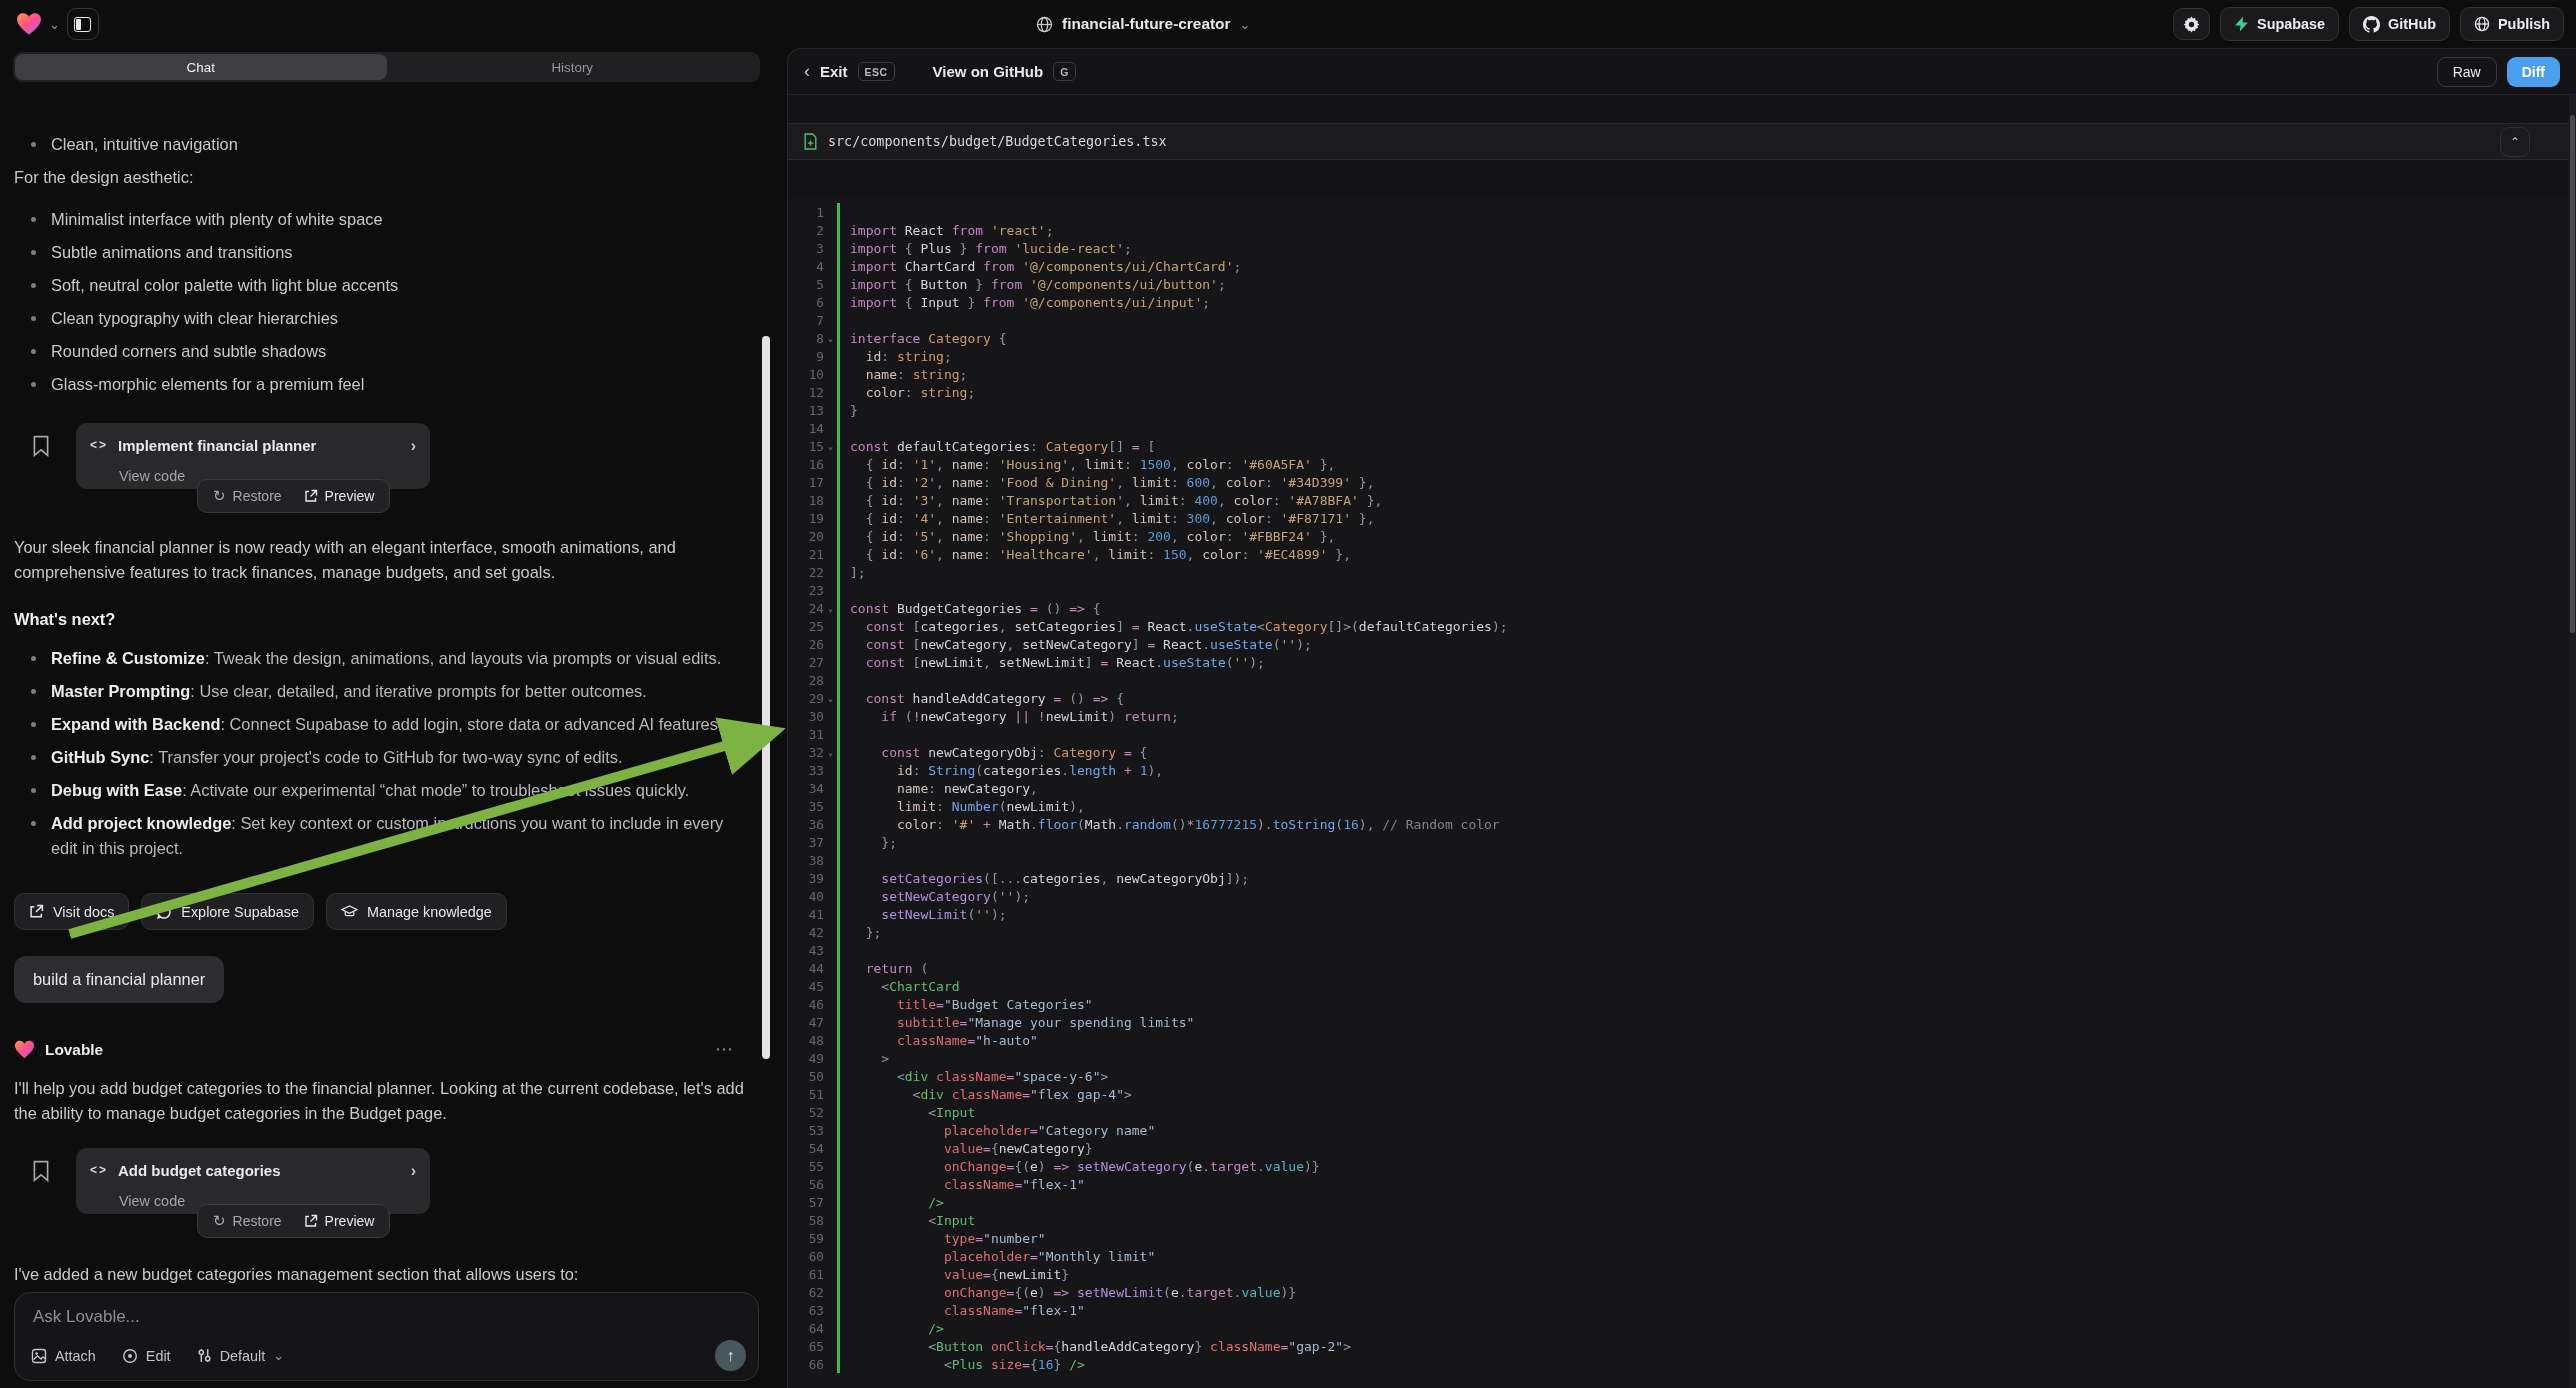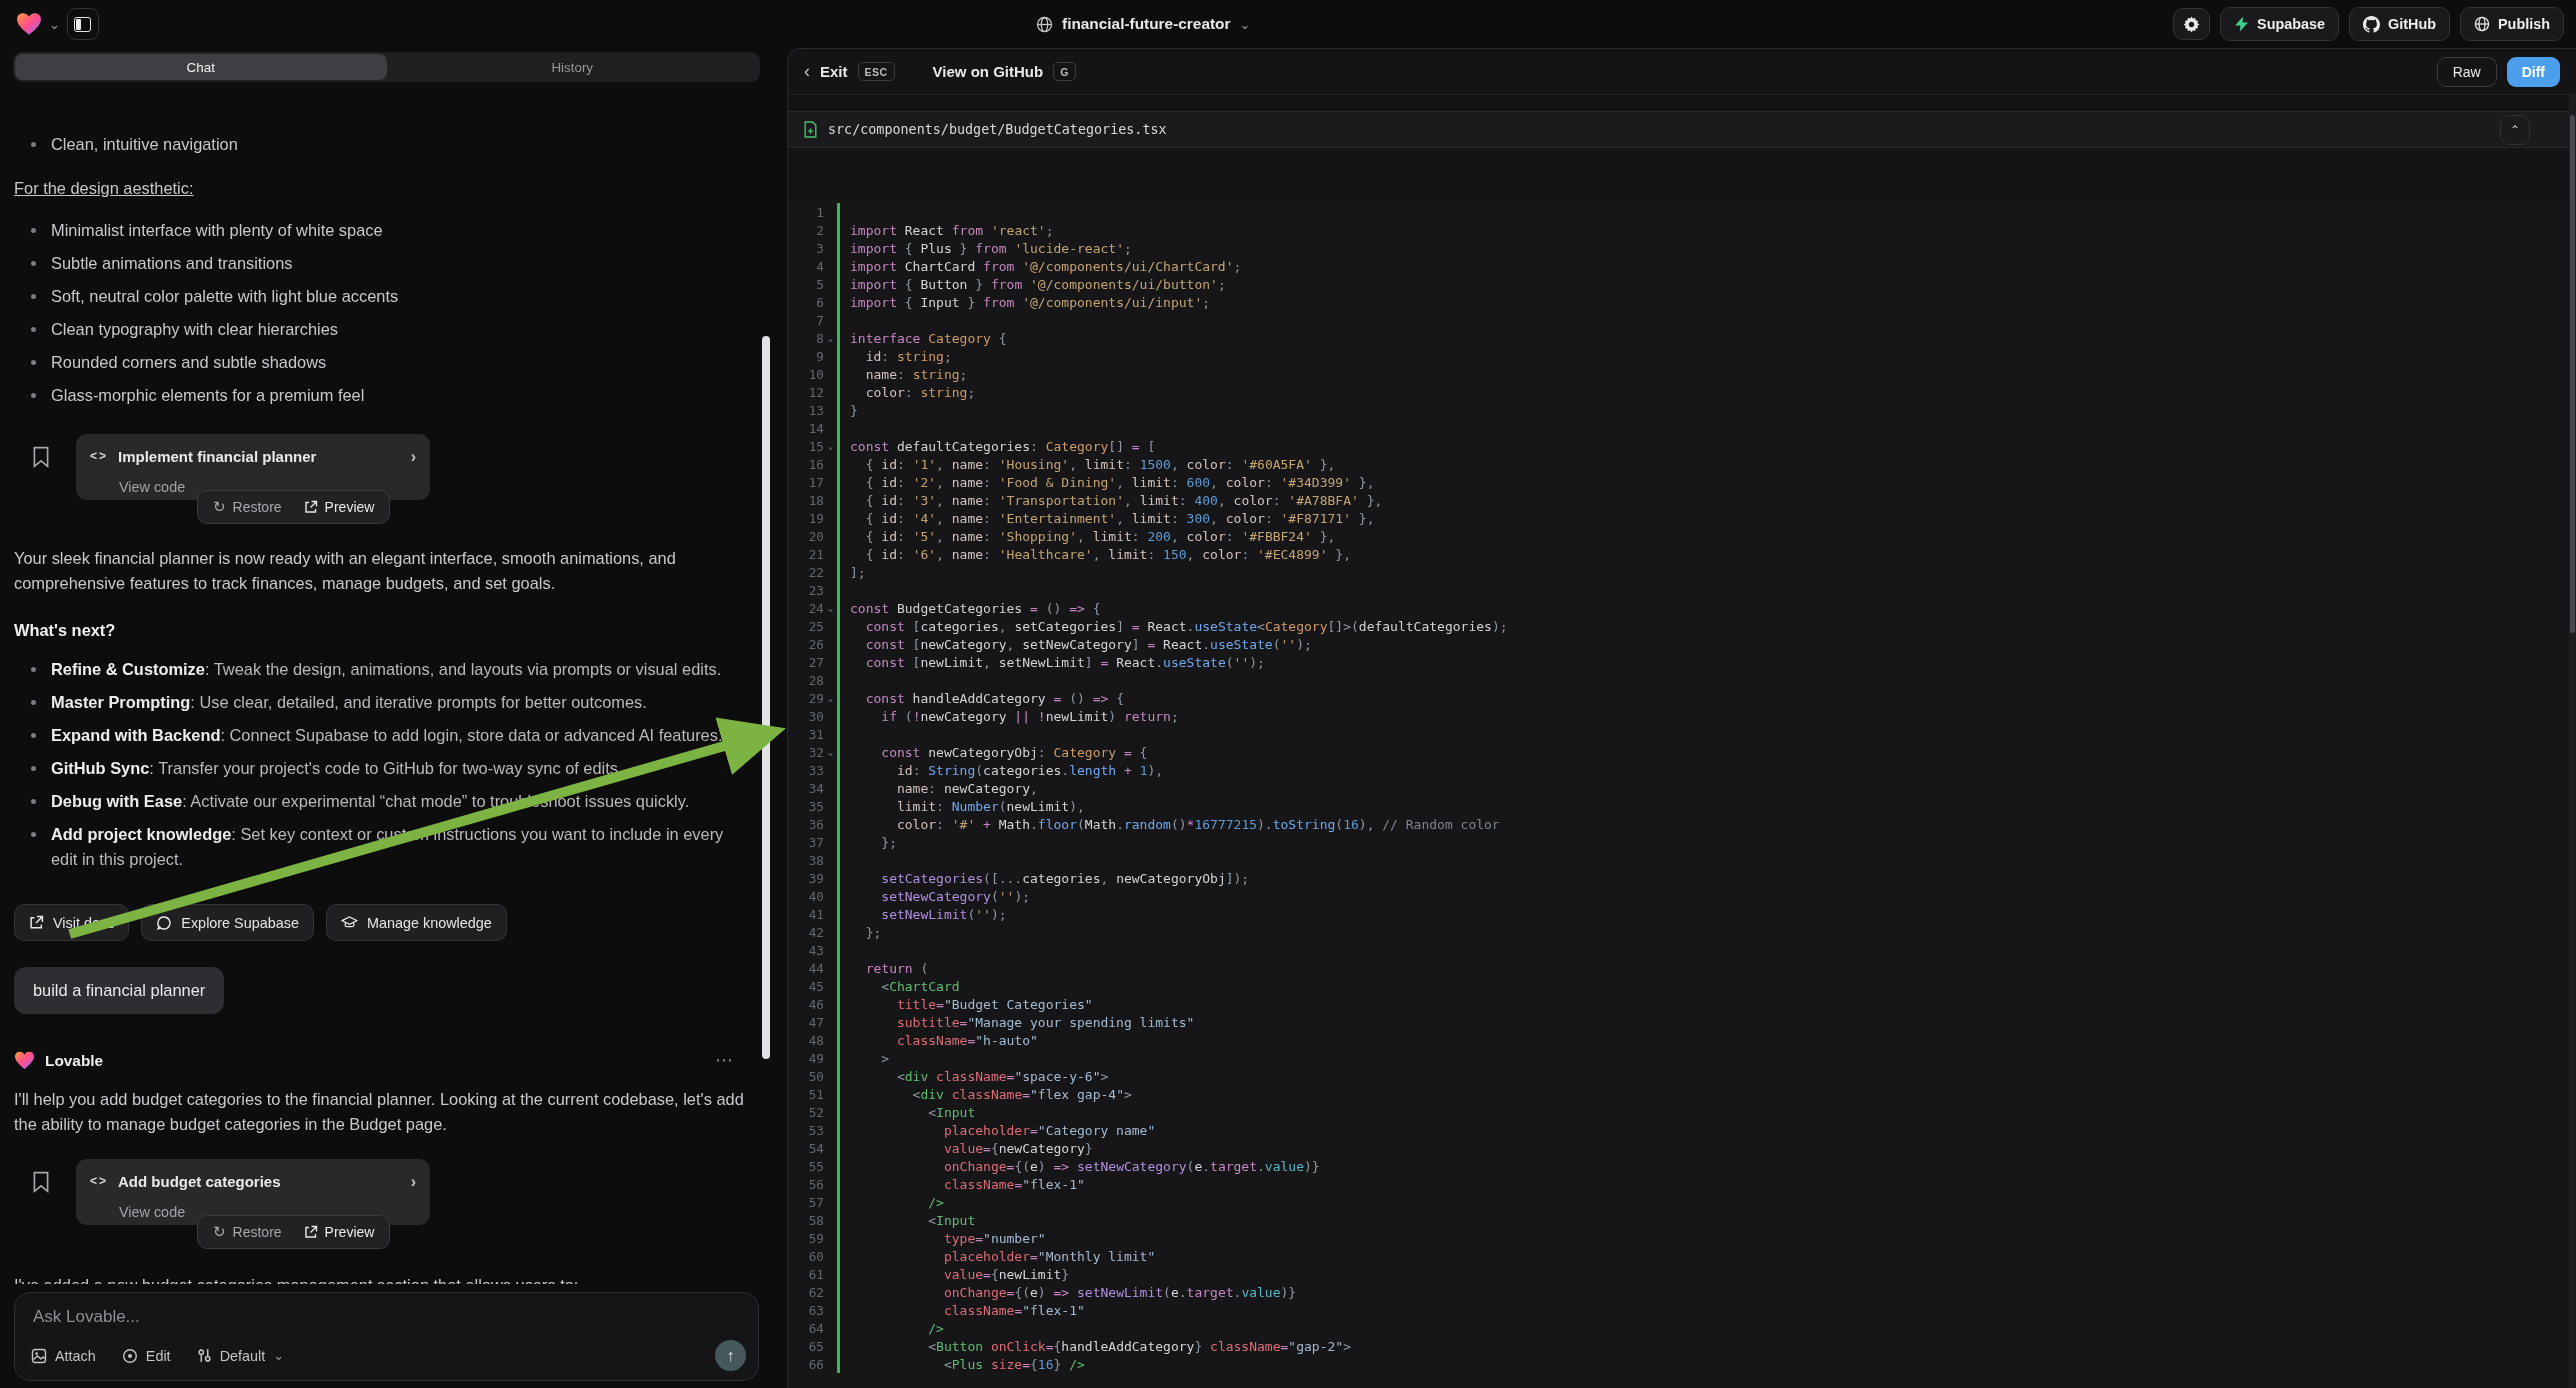--- a/index.html
+++ b/index.html
@@ -85,21 +85,21 @@
   .rp-group { display:flex; align-items:center; gap:10px; cursor:pointer; }
   .rp-label { color:#E9E9EB; font-size:15px; font-weight:600; }
   .kbd { border:1px solid #3C3C41; border-radius:5px; padding:2.5px 6px; font-size:10.5px; color:#B9B9BE; letter-spacing:0.5px; font-weight:700; }
   .back-chev { color:#C9C9CD; font-size:18px; }
   .rp-right { margin-left:auto; display:flex; gap:10px; }
   .raw-btn { height:30px; padding:0 15px; border-radius:9px; background:transparent; border:1px solid #3A3A3F;
              color:#E9E9EB; font-size:14px; cursor:pointer; font-family:inherit; }
   .diff-btn { height:30px; padding:0 15px; border-radius:9px; background:#4C9FEC; border:none; color:#FFFFFF;
               font-size:14px; font-weight:600; cursor:pointer; font-family:inherit; }
 
-  .filebar { margin-top:16px; height:37px; background:#1B1B1E; border-top:1px solid #29292C; border-bottom:1px solid #29292C;
+  .filebar { margin-top:28px; height:37px; background:#1B1B1E; border-top:1px solid #29292C; border-bottom:1px solid #29292C;
              display:flex; align-items:center; padding:0 15px; gap:10px; position:relative;
              font-family:"DejaVu Sans Mono", monospace; font-size:13.4px; color:#D8D8DA; }
   .collapse-btn { position:absolute; right:46px; top:3px; width:30px; height:30px; border:1px solid #303035;
                   border-radius:9px; background:transparent; color:#C9C9CD; font-size:12px; cursor:pointer; }
 
   .code-wrap { position:absolute; left:0; right:0; top:149px; bottom:0; background:#161619; padding-top:5px;
                font-family:"DejaVu Sans Mono", monospace; font-size:13px; }
   .cl { display:flex; height:18px; align-items:center; }
   .g  { width:36px; flex:none; text-align:right; color:#63686F; font-size:12.7px; }
   .f  { width:13px; flex:none; text-align:center; color:#8B8F96; font-size:9px; }
@@ -186,21 +186,21 @@
 
     <div class="chat">
 
       <div class="bullets">
           <div class="bullet">
             <span class="dot"></span>
             <span class="btx">Clean, intuitive navigation</span>
           </div>
         </div>
 
-      <div class="p" style="margin-top:19px;text-decoration:underline;">For the design aesthetic:</div>
+      <div class="p" style="margin-top:8px;">For the design aesthetic:</div>
 
       <div class="bullets" style="margin-top:17px;">
           <div class="bullet">
             <span class="dot"></span>
             <span class="btx">Minimalist interface with plenty of white space</span>
           </div>
           <div class="bullet">
             <span class="dot"></span>
             <span class="btx">Subtle animations and transitions</span>
           </div>

